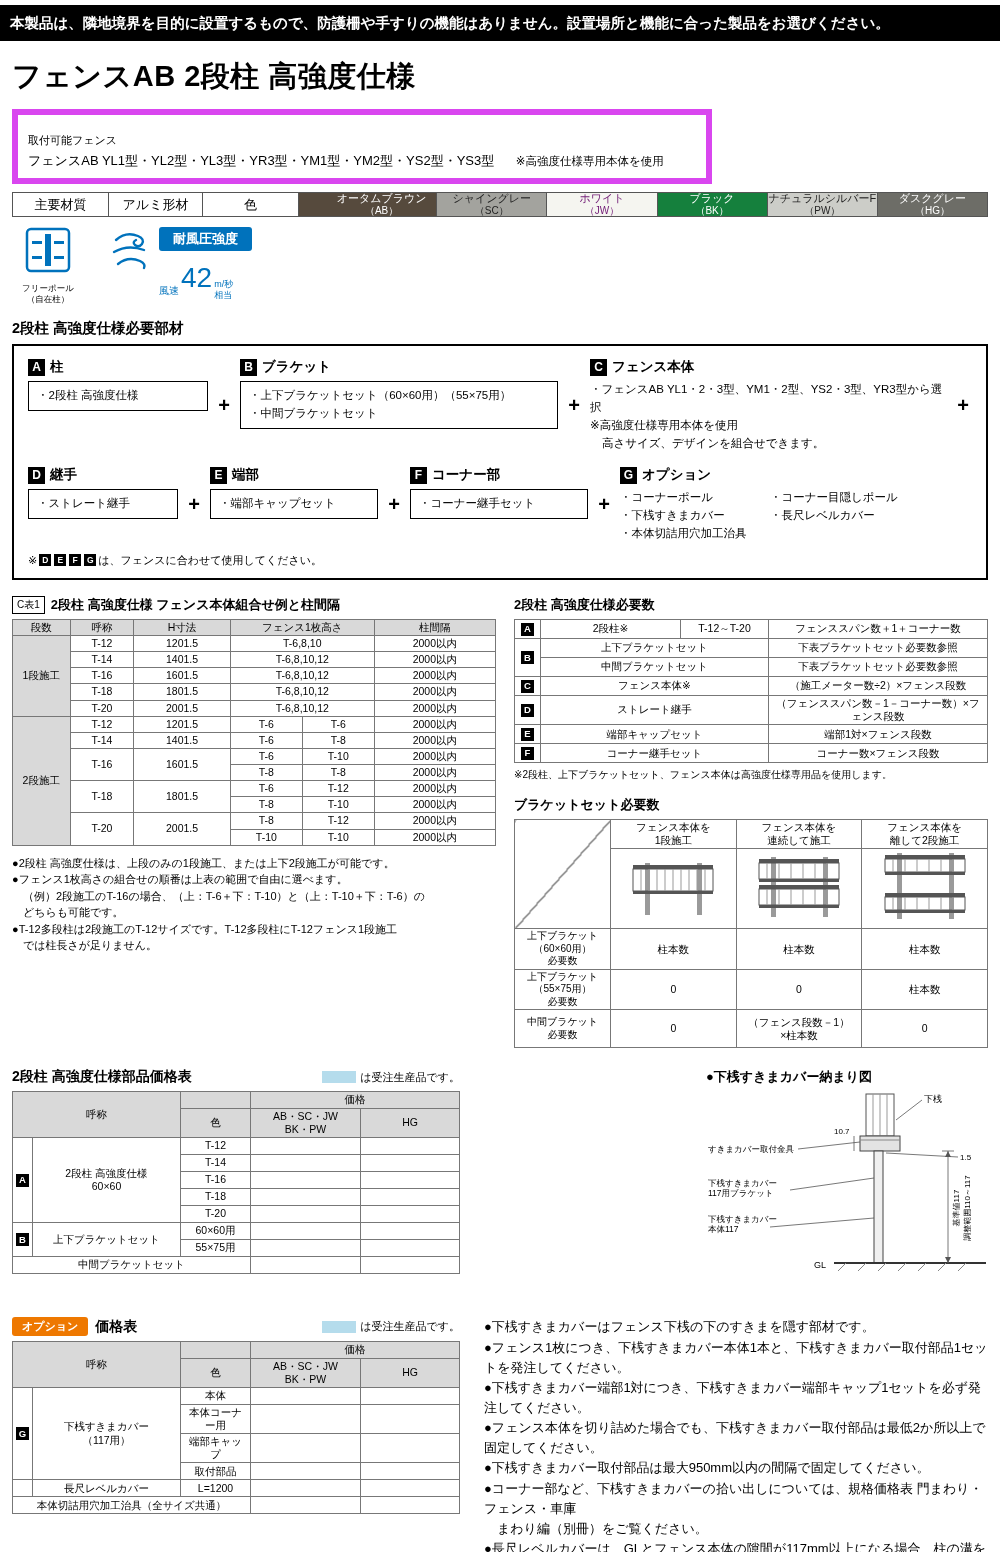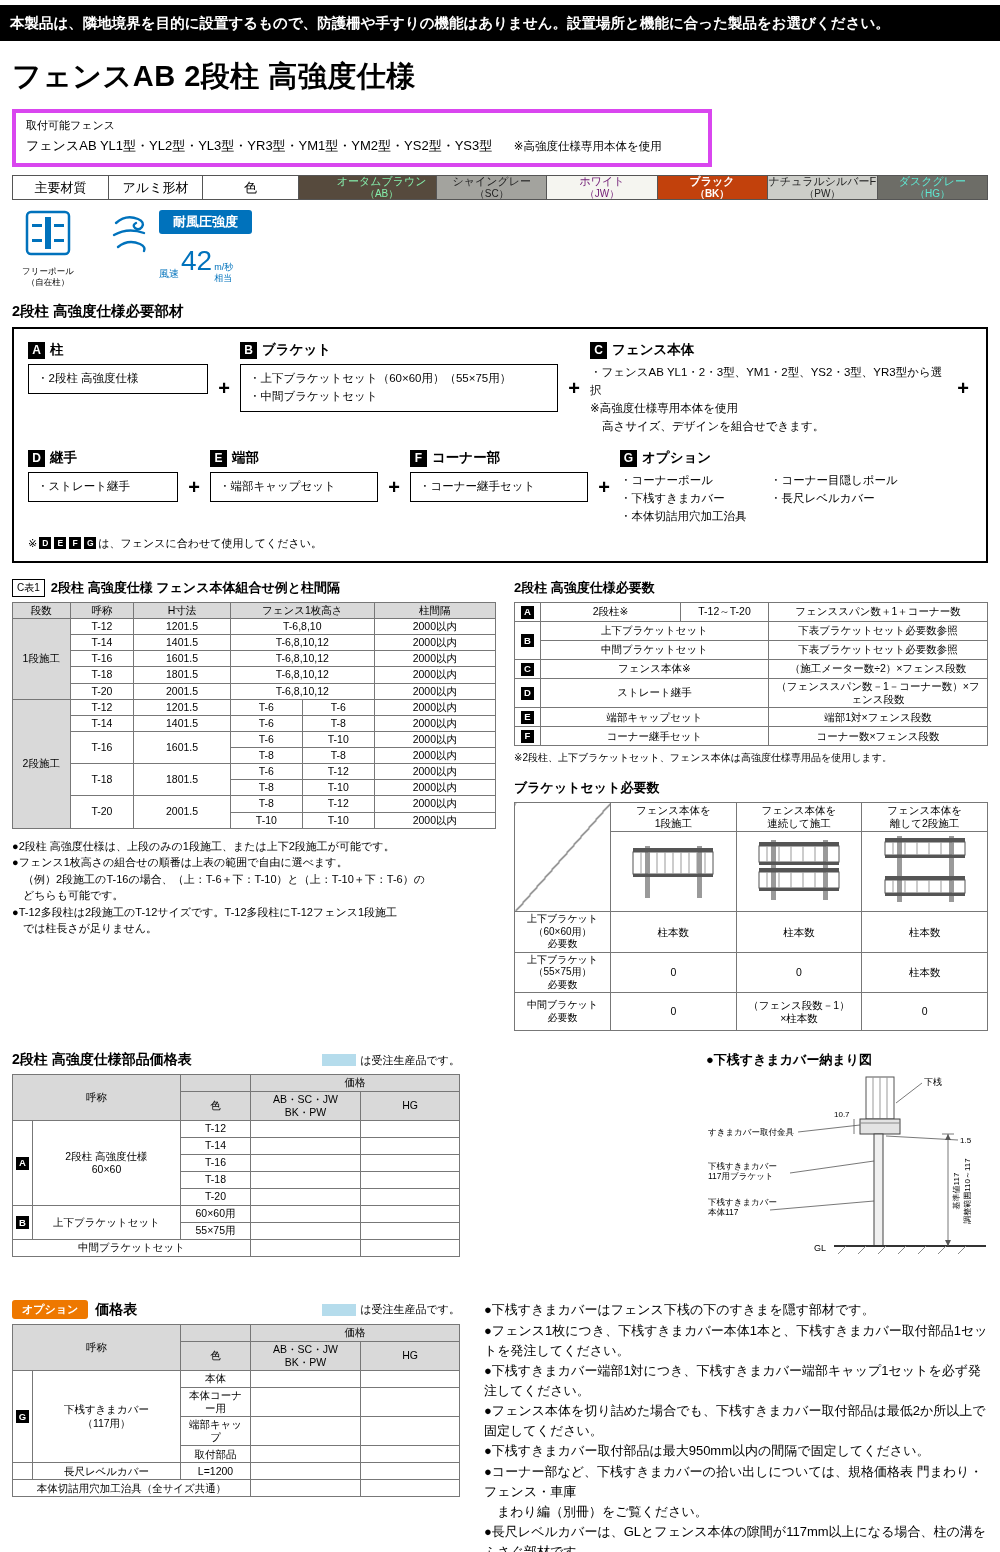--- a/index.html
+++ b/index.html
@@ -1,20 +1,20 @@
 <!DOCTYPE html>
 <html><head>
 <meta charset="utf-8">
 <style>
 *{box-sizing:border-box;margin:0;padding:0}
 body{width:1000px;margin:0 auto;background:#fff;color:#000;font-family:"Liberation Sans","DejaVu Sans",sans-serif;font-size:12px}
 .notice{margin-top:5px;background:#000;color:#fff;font-weight:bold;font-size:14.5px;padding:9px 10px;line-height:1.25}
 .inner{padding:0 12px 26px}
 .title{font-size:29px;font-weight:bold;margin:16px 0 12px;letter-spacing:.5px}
-.compat{border:4px solid #d946ef;width:700px;padding:5px 10px 8px;margin-bottom:8px}
+.compat{border:6px solid #d946ef;width:700px;padding:18px 10px 8px;margin-bottom:8px}
 .compat-h{font-size:11px;margin-bottom:4px}
 .compat-m{font-size:13px}
 .compat-note{font-size:11.5px;margin-left:18px}
 .matbar{display:flex;height:25px;margin-bottom:10px}
 .matbar>*{border:1px solid #555;border-right:none}
 .matbar>*:last-child{border-right:1px solid #555}
 .mcell{display:flex;align-items:center;justify-content:center;font-size:13px;background:#fff}
 .m1{width:96px}.m2{width:94px}.m3{width:96px}
 .ccell{flex:1;display:flex;flex-direction:column;align-items:center;justify-content:center;text-align:center;line-height:1.25}
 .cname{font-size:11px}.ccode{font-size:10px}
@@ -93,41 +93,41 @@
     <div class="compat-m">
       <span>フェンスAB YL1型・YL2型・YL3型・YR3型・YM1型・YM2型・YS2型・YS3型</span>
       <span class="compat-note">※高強度仕様専用本体を使用</span>
     </div>
   </div>
 
   <div class="matbar">
     <div class="mcell m1">主要材質</div>
     <div class="mcell m2">アルミ形材</div>
     <div class="mcell m3">色</div>
-    <div class="ccell" style="background-color: rgb(86, 74, 61); color: #86efac; padding-left: 28px;">
+    <div class="ccell" style="background-color: rgb(86, 74, 61); color: #ffffff; padding-left: 28px;">
       <div class="cname">オータムブラウン</div>
       <div class="ccode">（AB）</div>
     </div>
     <div class="ccell" style="background-color: rgb(163, 163, 158); color: rgb(34, 34, 34);">
       <div class="cname">シャイングレー</div>
       <div class="ccode">（SC）</div>
     </div>
     <div class="ccell" style="background-color: rgb(245, 245, 240); color: #701a75;">
       <div class="cname">ホワイト</div>
       <div class="ccode">（JW）</div>
     </div>
-    <div class="ccell" style="background-color: #c2410c; color: rgb(255, 255, 255); font-weight: bold;">
+    <div class="ccell" style="background-color: #15803d; color: rgb(255, 255, 255);">
       <div class="cname">ブラック</div>
       <div class="ccode">（BK）</div>
     </div>
     <div class="ccell" style="background-color: rgb(204, 205, 200); color: rgb(34, 34, 34);">
       <div class="cname">ナチュラルシルバーF</div>
       <div class="ccode">（PW）</div>
     </div>
-    <div class="ccell" style="background-color: rgb(109, 109, 103); color: #5eead4;">
+    <div class="ccell" style="background-color: rgb(109, 109, 103); color: #ffffff;">
       <div class="cname">ダスクグレー</div>
       <div class="ccode">（HG）</div>
     </div>
   </div>
 
   <div class="badges">
     <div class="fp">
       <svg width="46" height="46" viewBox="0 0 46 46">
         <rect x="2" y="2" width="42" height="42" rx="4" fill="none" stroke="#0072bc" stroke-width="2.5"></rect>
         <rect x="20" y="7" width="6" height="32" fill="#0072bc"></rect>

